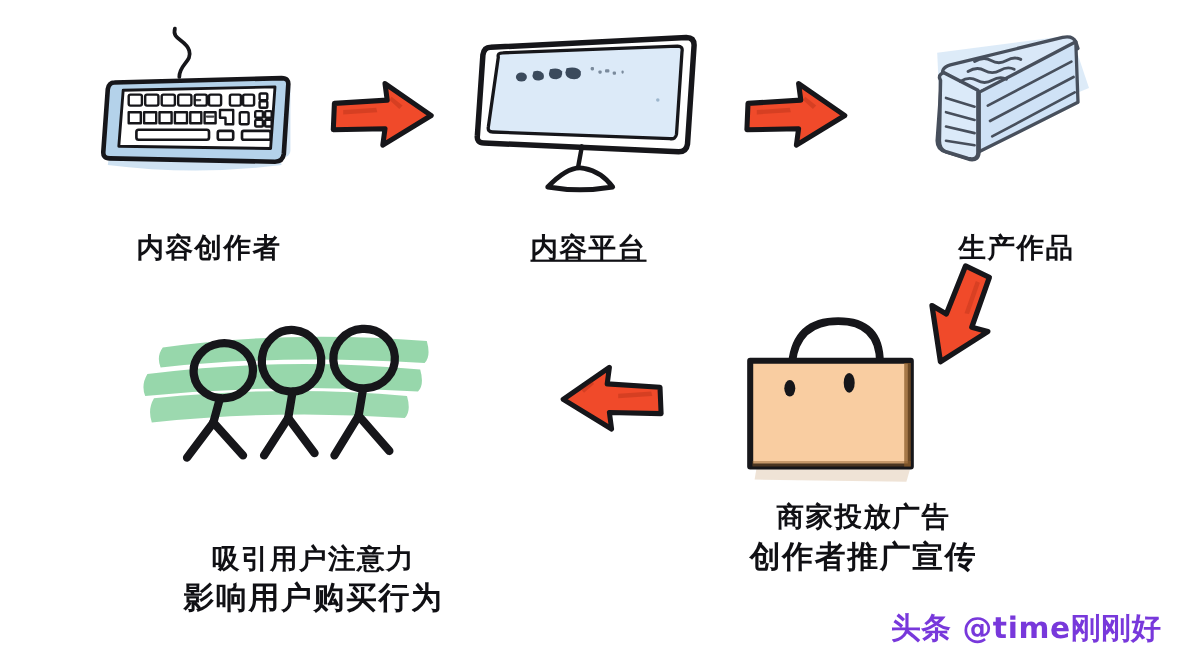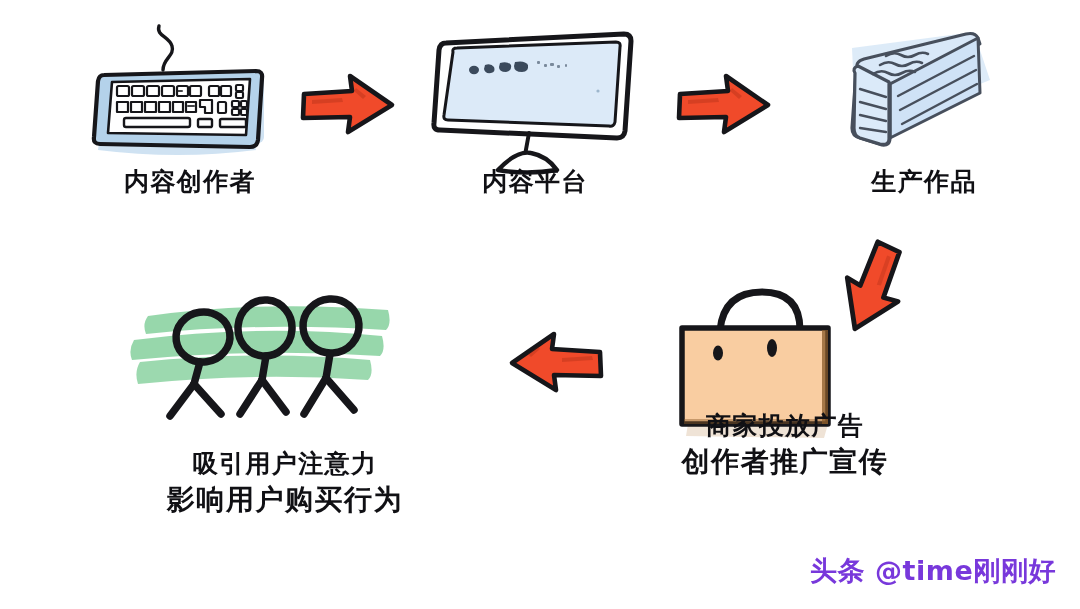--- a/index.html
+++ b/index.html
@@ -29,20 +29,21 @@
   .label {
     position: absolute;
     width: 100%;
     text-align: center;
     color: #101014;
     font-weight: 700;
     letter-spacing: 0.055em;
     line-height: 1.25;
     white-space: nowrap;
     font-family: "DejaVu Sans", "Liberation Sans", sans-serif;
+    margin-top: 44px;
   }
   .label.big { font-size: 25px; }
   .label.sub { font-size: 28px; }
 
   
   #node-creator   { left: 60px;  top: 18px;  width: 260px; height: 205px; }
   #node-platform  { left: 405px; top: 18px;  width: 260px; height: 205px; }
   #node-work      { left: 794px; top: 18px;  width: 260px; height: 205px; }
   #node-merchant  { left: 640px; top: 278px; width: 290px; height: 275px; }
   #node-audience  { left: 120px; top: 290px; width: 330px; height: 250px; }
@@ -156,21 +157,21 @@
         <rect x="145" y="45" width="4" height="3" rx="1"></rect>
         <rect x="152" y="47" width="3" height="3" rx="1"></rect>
         <rect x="160" y="46" width="2" height="3" rx="1"></rect>
       </g>
       <circle cx="193" cy="73" r="1.6" fill="#9db6cc"></circle>
 
       <path d="M124 115 L120 137" fill="none" stroke="#16161a" stroke-width="4" stroke-linecap="round"></path>
 
       <path d="M93 152 Q112 132 126 135 Q142 138 152 152 Q122 157 93 152 Z" fill="#ffffff" stroke="#16161a" stroke-width="4.4" stroke-linejoin="round"></path>
     </svg>
-    <div class="label big" style="top:148px;">内容平台</div>
+    <div class="label big" style="top:148px;text-decoration:underline;">内容平台</div>
   </div>
 
   <div class="node" id="arrow-2">
     <svg class="art" width="104" height="86" viewBox="0 0 104 86">
       <path d="M8 32 L56 29 L54 14 L96 43 L52 70 L54 55 L7 56 Z" fill="#f04a2a" stroke="#16161a" stroke-width="4.6" stroke-linejoin="round" stroke-linecap="round"></path>
       <g opacity="0.22" fill="#7d1a08">
         <path d="M16 38 l30 -2 l1 4 l-31 2 z"></path>
         <path d="M60 26 l10 8 l-3 3 l-9 -8 z"></path>
       </g>
     </svg>

